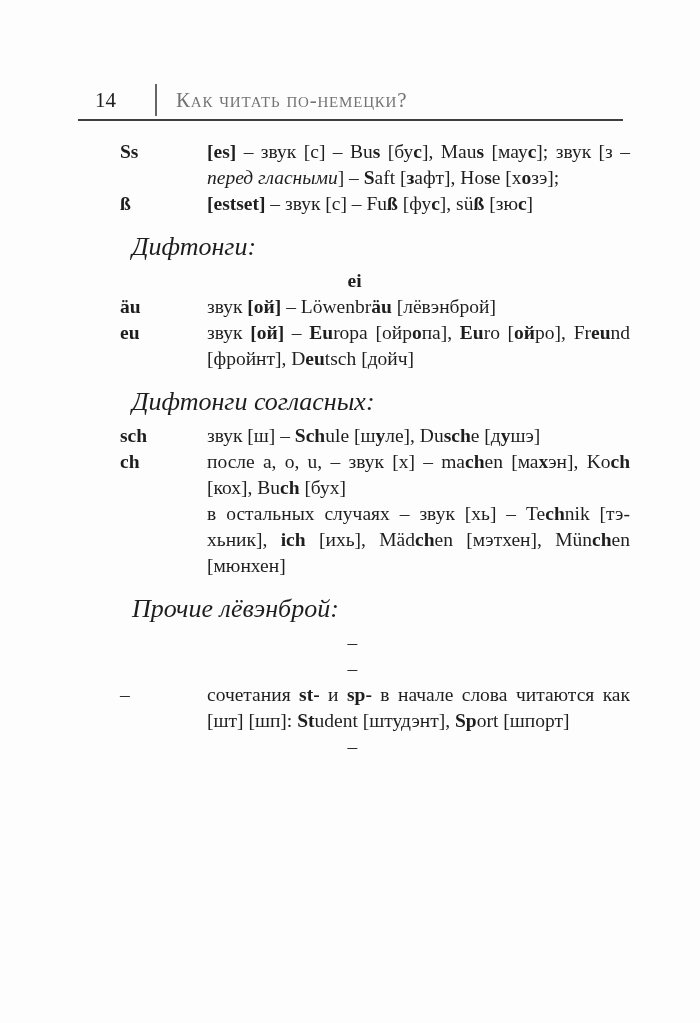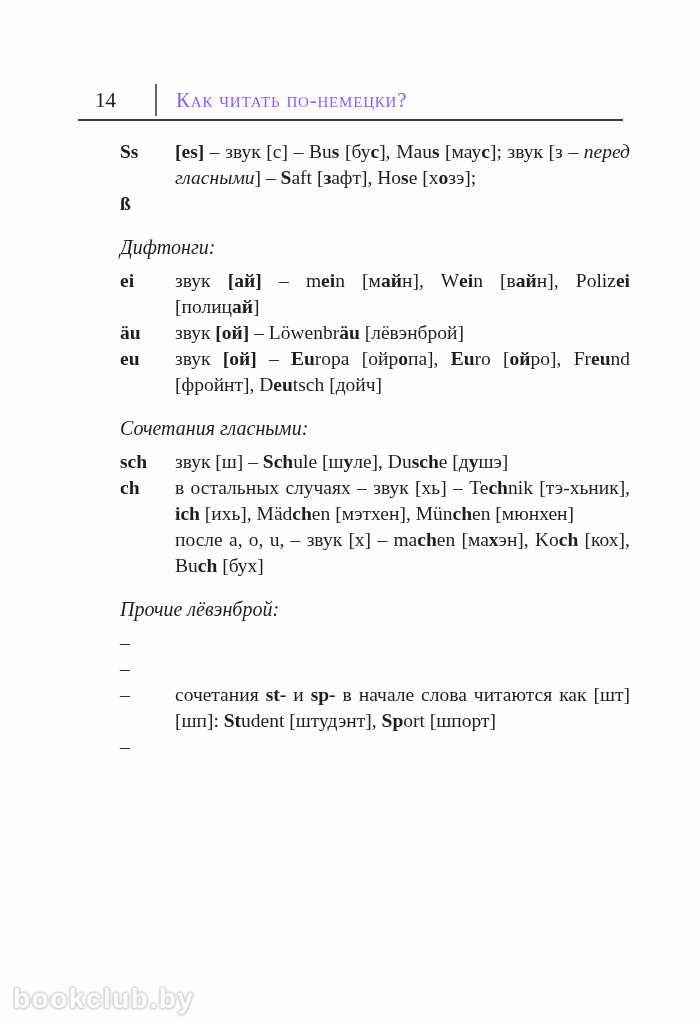--- a/index.html
+++ b/index.html
@@ -20,45 +20,46 @@
   .page-num{
     width:77px;box-sizing:border-box;padding-left:17px;
     font-size:21px;line-height:32px;
   }
   .header-title{
     border-left:2px solid #666;
     padding-left:19px;
     font-variant:small-caps;
     font-size:21px;line-height:32px;
     letter-spacing:0.8px;
-    color:#8b5cf6;
+    color:#737373;
   }
   .header-rule{
     position:absolute;top:119px;left:78px;width:545px;
     border-top:2px solid #3f3f3f;
   }
   .main{
     position:absolute;top:139px;left:120px;width:510px;
     font-size:19.5px;line-height:26px;
   }
   .section-heading{
     font-style:italic;font-weight:normal;
-    font-size:20px;line-height:26px;
-    margin:17px 0 8px 0;
+    font-size:26px;line-height:26px;
+    margin:17px 0 8px 12px;
   }
   .section:first-child .section-heading{display:none;}
-  .entry{display:flex;}
+  .entry{display:flex;justify-content:center;}
   .term{
     width:55px;flex-shrink:0;
     font-weight:bold;
   }
   .term.plain{font-weight:normal;}
   .def{
     width:455px;
     text-align:justify;
+    margin-left:32px;
   }
   .para{margin:0;}
   .watermark{
     position:absolute;left:13px;bottom:8px;
     font-family:"Liberation Sans","DejaVu Sans",sans-serif;
     font-size:28px;font-weight:bold;letter-spacing:1.5px;
     color:#fcfcfc;
     text-shadow:0 0 2px #dcdcdc, 0 1px 3px #c8c8c8, 0 -1px 3px #d4d4d4, 1px 0 2px #d0d0d0, -1px 0 2px #d0d0d0;
   }
 </style>
@@ -79,65 +80,65 @@
     <div class="section-entries">
   <div class="entry">
     <div class="term">Ss</div>
     <div class="def">
               <p class="para"><b>[es]</b> – звук [с] – Bu<b>s</b> [бу<b>с</b>], Mau<b>s</b> [мау<b>с</b>]; звук [з – <i>перед гласными</i>] – <b>S</b>aft [<b>з</b>афт], Ho<b>s</b>e [х<b>о</b>зэ];</p>
             </div>
   </div>
 
   <div class="entry">
     <div class="term">ß</div>
+    <div class="def">
+              <p class="para"><b>[estset]</b> – звук [с] – Fu<b>ß</b> [фу<b>с</b>], sü<b>ß</b> [зю<b>с</b>]</p>
+            </div>
   </div>
 </div>
   </div>
 
   <div class="section">
     <h2 class="section-heading">Дифтонги:</h2>
     <div class="section-entries">
   <div class="entry">
     <div class="term">ei</div>
-    <div class="def">
-              <p class="para">звук <b>[ай]</b> – m<b>ei</b>n [м<b>ай</b>н], W<b>ei</b>n [в<b>ай</b>н], Poliz<b>ei</b> [полиц<b>ай</b>]</p>
-            </div>
   </div>
 
   <div class="entry">
     <div class="term">äu</div>
     <div class="def">
               <p class="para">звук <b>[ой]</b> – Löwenbr<b>äu</b> [лёвэнброй]</p>
             </div>
   </div>
 
   <div class="entry">
     <div class="term">eu</div>
     <div class="def">
               <p class="para">звук <b>[ой]</b> – <b>Eu</b>ropa [ойр<b>о</b>па], <b>Eu</b>ro [<b>ой</b>ро], Fr<b>eu</b>nd [фройнт], D<b>eu</b>tsch [дойч]</p>
             </div>
   </div>
 </div>
   </div>
 
   <div class="section">
-    <h2 class="section-heading">Сочетания гласными:</h2>
+    <h2 class="section-heading">Дифтонги согласных:</h2>
     <div class="section-entries">
   <div class="entry">
     <div class="term">sch</div>
     <div class="def">
               <p class="para">звук [ш] – <b>Sch</b>ule [ш<b>у</b>ле], Du<b>sch</b>e [д<b>у</b>шэ]</p>
             </div>
   </div>
 
   <div class="entry">
     <div class="term">ch</div>
     <div class="def">
+              <p class="para">после a, o, u, – звук [х] – ma<b>ch</b>en [ма<b>х</b>эн], Ko<b>ch</b> [кох], Bu<b>ch</b> [бух]</p>
               <p class="para">в остальных случаях – звук [хь] – Te<b>ch</b>nik [тэ-хьник], <b>ich</b> [ихь], Mäd<b>ch</b>en [мэтхен], Mün<b>ch</b>en [мюнхен]</p>
-              <p class="para">после a, o, u, – звук [х] – ma<b>ch</b>en [ма<b>х</b>эн], Ko<b>ch</b> [кох], Bu<b>ch</b> [бух]</p>
             </div>
   </div>
 </div>
   </div>
 
   <div class="section">
     <h2 class="section-heading">Прочие лёвэнброй:</h2>
     <div class="section-entries">
   <div class="entry">
     <div class="term plain">–</div>
@@ -154,15 +155,14 @@
             </div>
   </div>
 
   <div class="entry">
     <div class="term plain">–</div>
   </div>
 </div>
   </div>
 </div>
 
-  <div class="watermark">bookclub.by</div>
 
 </div>
 
 </body></html>

